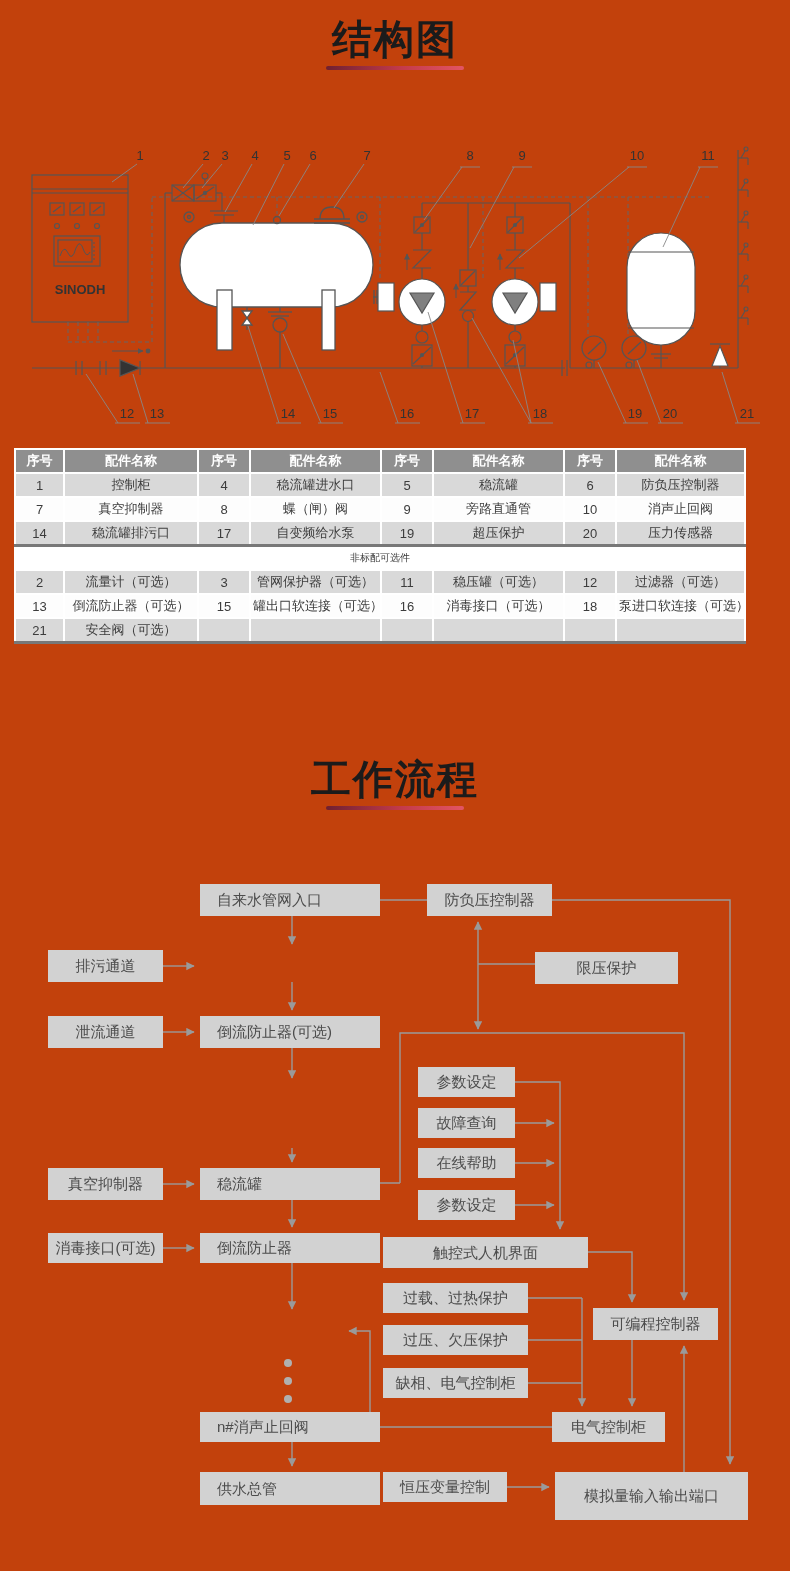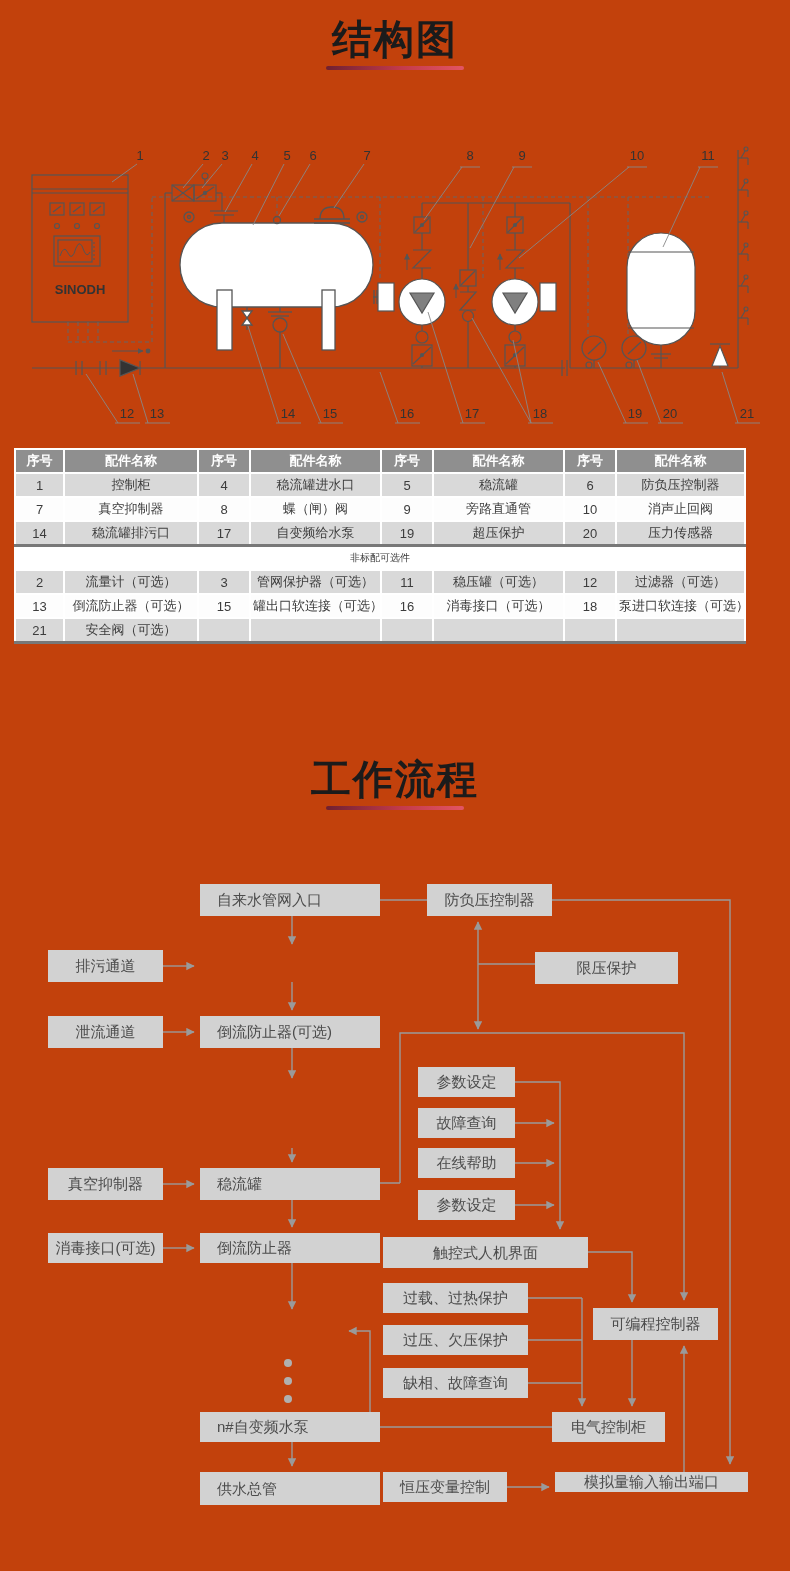--- a/index.html
+++ b/index.html
@@ -47,21 +47,21 @@
   #fb-r2{left:418px;top:1108px;width:97px;height:30px}
   #fb-r3{left:418px;top:1148px;width:97px;height:30px}
   #fb-r4{left:418px;top:1190px;width:97px;height:30px}
   #fb-t1{left:383px;top:1237px;width:205px;height:31px}
   #fb-p1{left:383px;top:1283px;width:145px;height:30px}
   #fb-p2{left:383px;top:1325px;width:145px;height:30px}
   #fb-p3{left:383px;top:1368px;width:145px;height:30px}
   #fb-c1{left:593px;top:1308px;width:125px;height:32px}
   #fb-c2{left:552px;top:1412px;width:113px;height:30px}
   #fb-b1{left:383px;top:1472px;width:124px;height:30px}
-  #fb-b2{left:555px;top:1472px;width:193px;height:20px}
+  #fb-b2{left:555px;top:1472px;width:193px;height:48px}
 </style>
 </head>
 <body>
 
 <div id="page">
 
   <div class="sec-title" id="t1">结构图</div>
   <div class="red-line" id="u1"></div>
 
   <div class="sec-title" id="t2">工作流程</div>
@@ -475,34 +475,34 @@
             <td></td>
       </tr>
     </tbody>
       </table>
   </div>
 
   <div class="fbox la" id="fb-m1">自来水管网入口</div>
   <div class="fbox la" id="fb-m3">倒流防止器(可选)</div>
   <div class="fbox la" id="fb-m5">稳流罐</div>
   <div class="fbox la" id="fb-m6">倒流防止器</div>
-  <div class="fbox la" id="fb-m8">n#自变频水泵</div>
+  <div class="fbox la" id="fb-m8">n#消声止回阀</div>
   <div class="fbox la" id="fb-m9">供水总管</div>
   <div class="fbox" id="fb-l1">排污通道</div>
   <div class="fbox" id="fb-l2">泄流通道</div>
   <div class="fbox" id="fb-l3">真空抑制器</div>
   <div class="fbox" id="fb-l4">消毒接口(可选)</div>
   <div class="fbox" id="fb-f1">防负压控制器</div>
   <div class="fbox" id="fb-f2">限压保护</div>
   <div class="fbox" id="fb-r1">参数设定</div>
   <div class="fbox" id="fb-r2">故障查询</div>
   <div class="fbox" id="fb-r3">在线帮助</div>
   <div class="fbox" id="fb-r4">参数设定</div>
   <div class="fbox" id="fb-t1">触控式人机界面</div>
   <div class="fbox" id="fb-p1">过载、过热保护</div>
   <div class="fbox" id="fb-p2">过压、欠压保护</div>
-  <div class="fbox" id="fb-p3">缺相、故障查询</div>
+  <div class="fbox" id="fb-p3">缺相、电气控制柜</div>
   <div class="fbox" id="fb-c1">可编程控制器</div>
   <div class="fbox" id="fb-c2">电气控制柜</div>
   <div class="fbox" id="fb-b1">恒压变量控制</div>
   <div class="fbox" id="fb-b2">模拟量输入输出端口</div>
 
 </div>
 
 </body></html>

